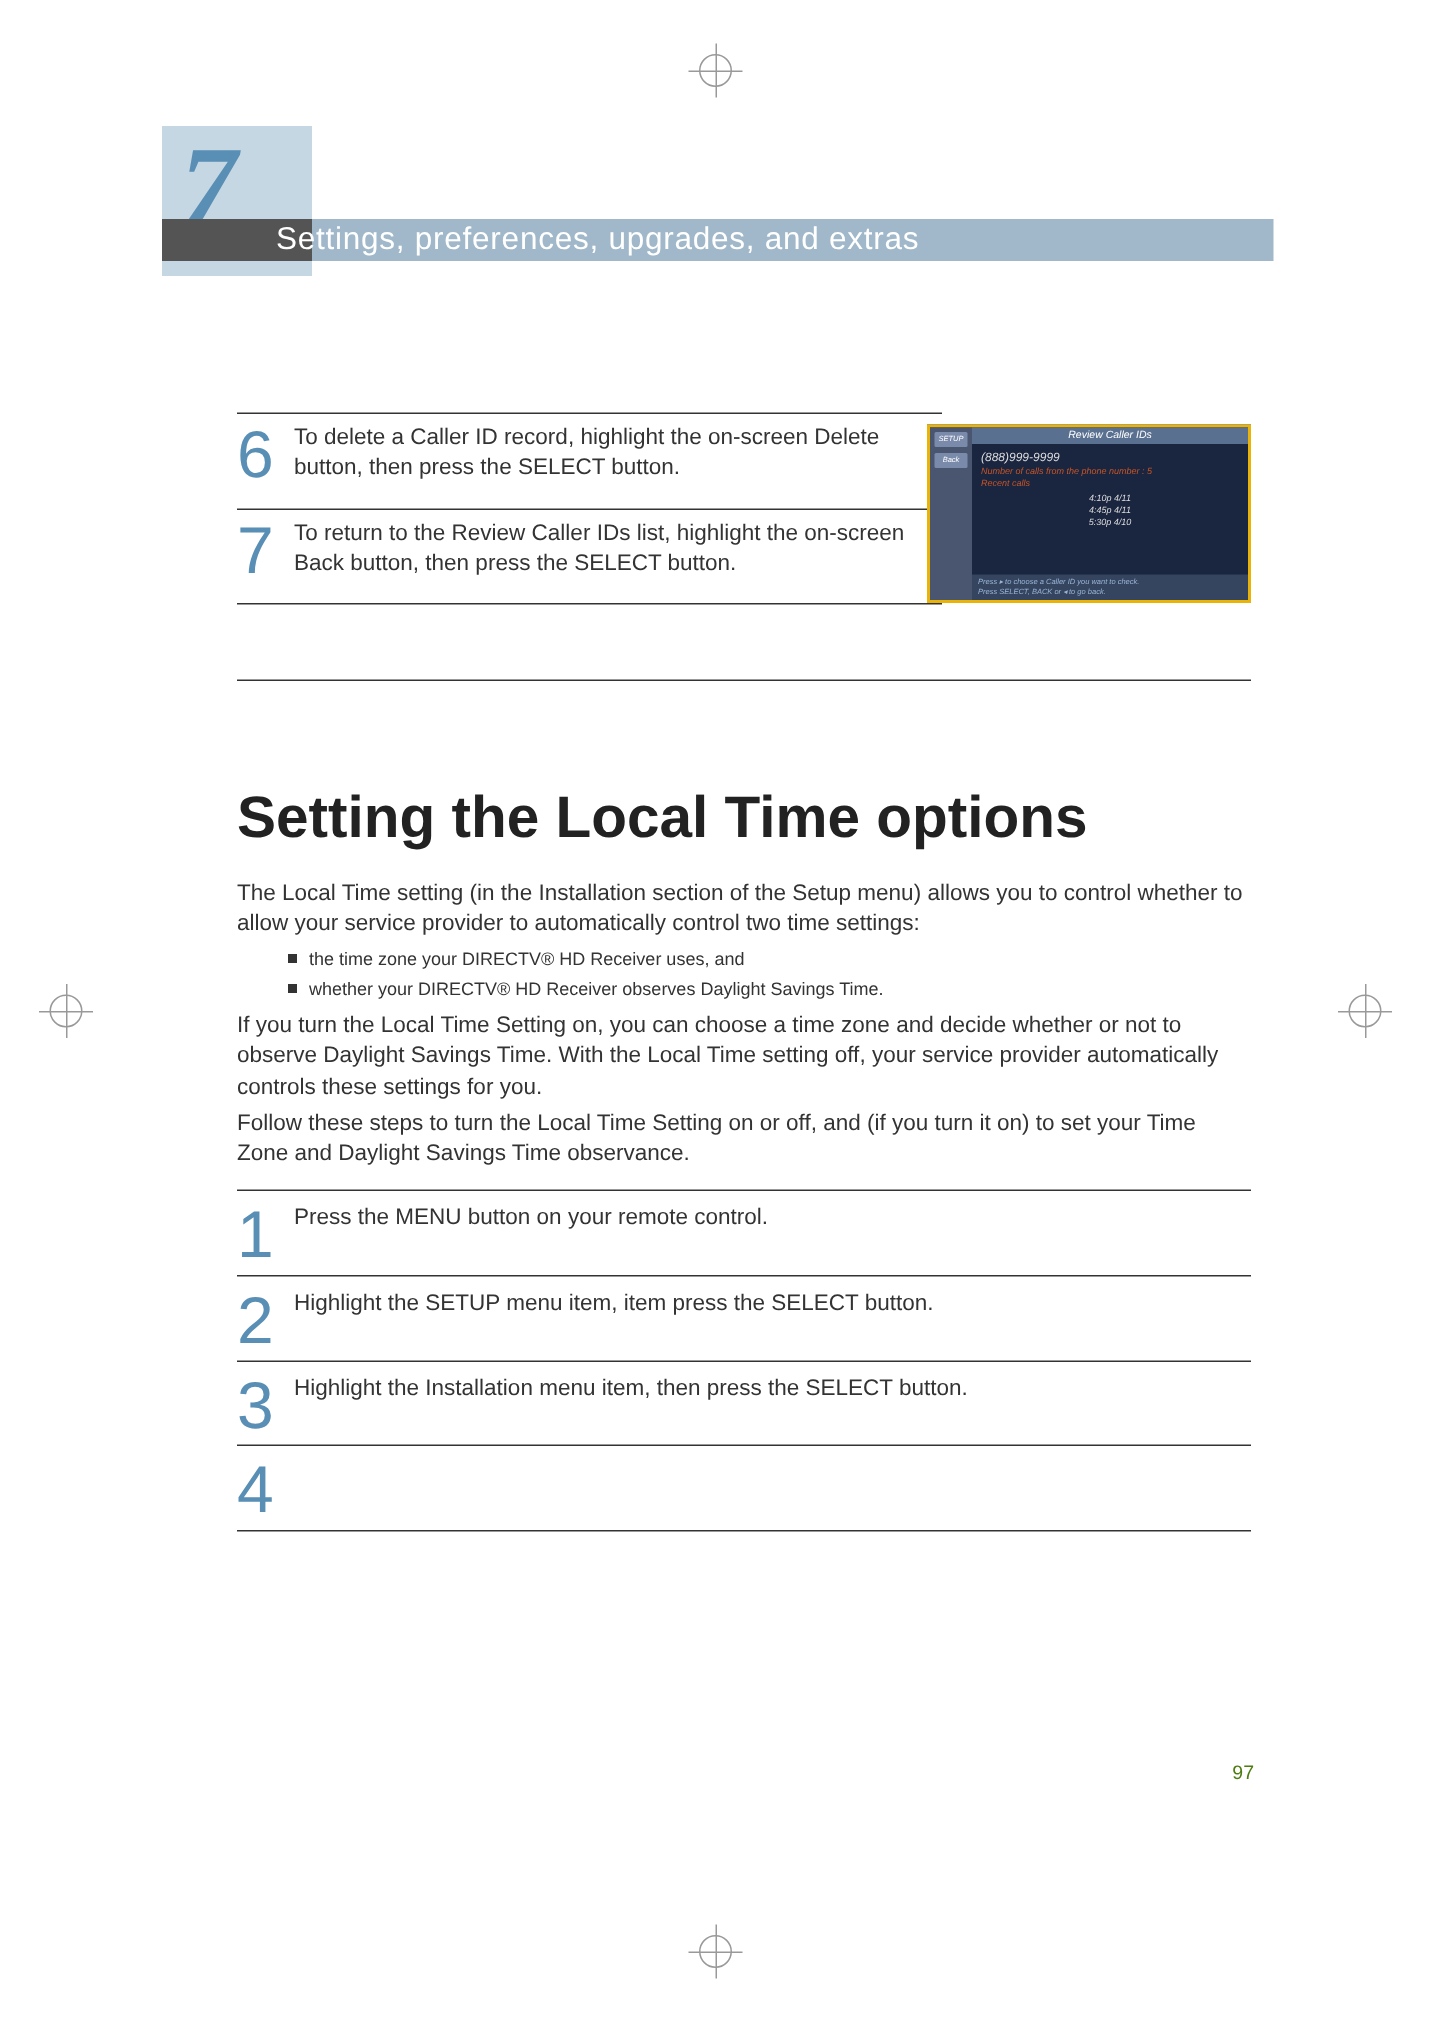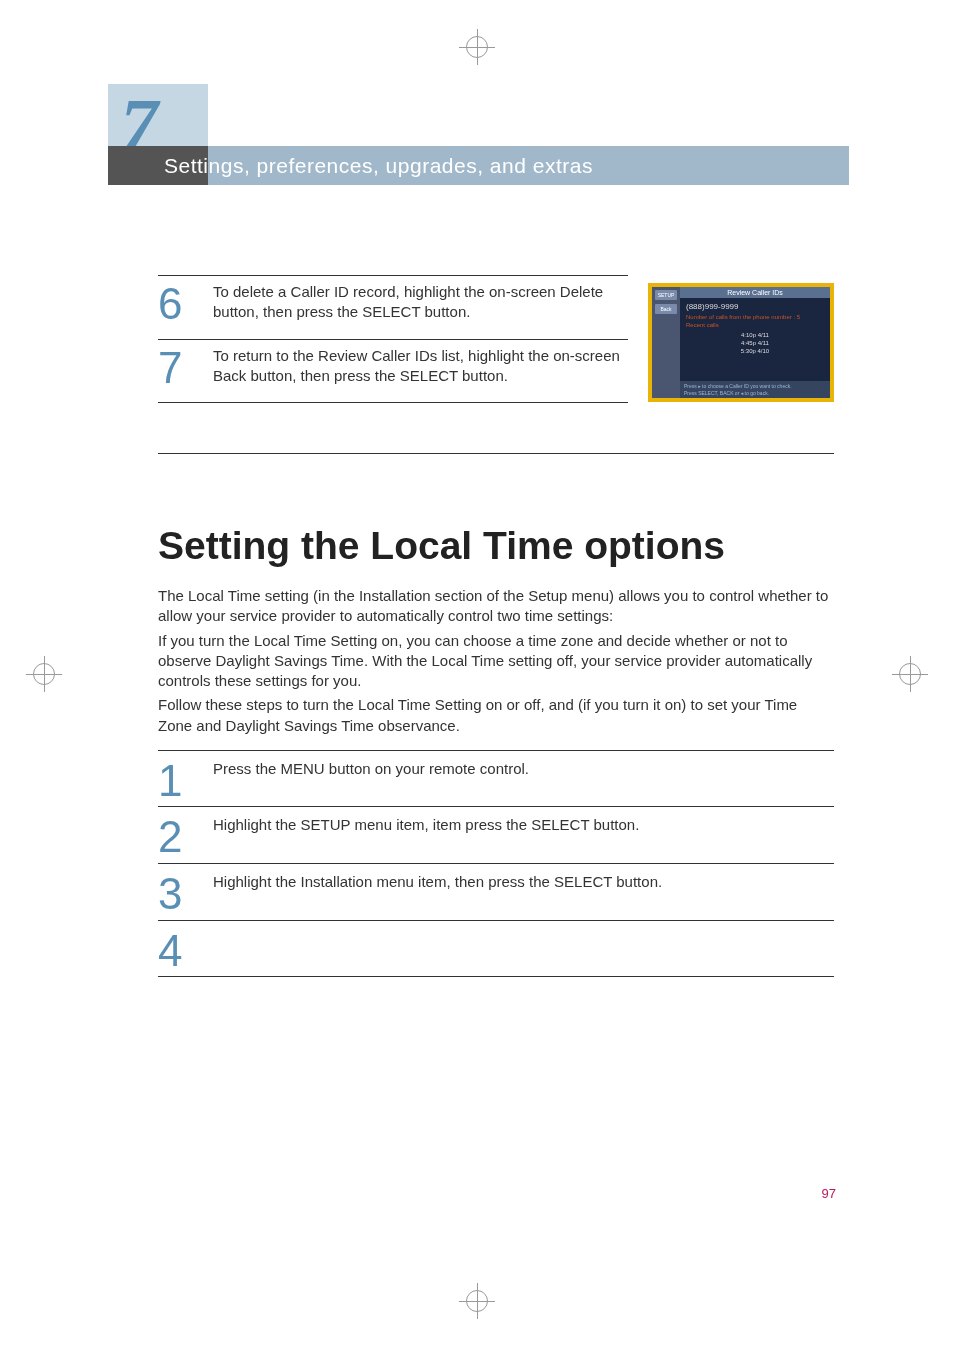--- a/index.html
+++ b/index.html
@@ -100,25 +100,25 @@
       height: 100px;
       background: #c4d7e3;
       z-index: -1;
     }
     
     .header-band {
       position: absolute;
       top: 146px;
       left: 108px;
       right: 105px;
-      height: 39px;
+      height: 28px;
       background: linear-gradient(to right, #545454 0px, #545454 100px, #a0b8c9 100px, #a0b8c9 100%);
       display: flex;
       align-items: center;
-      padding-left: 56px;
+      padding-left: 76px;
     }
     
     .header-title {
       color: #fff;
       font-size: 21px;
       font-family: Arial, Helvetica, sans-serif;
       letter-spacing: 0.5px;
     }
     
     .content-area {
@@ -152,36 +152,36 @@
     }
     
     .step-text {
       font-size: 15px;
       line-height: 1.35;
       flex: 1;
       font-family: 'Arial Narrow', Arial, sans-serif;
       font-stretch: condensed;
       padding-top: 2px;
       padding-bottom: 12px;
-      margin-left: 17px;
     }
     
     .top-steps {
       width: 470px;
     }
     
     .screenshot-box {
       position: absolute;
       top: 8px;
       right: 0;
-      width: 186px;
+      width: 216px;
       height: 119px;
       background: #1a2540;
-      border: 4px solid #eab308;
+      border: 2px solid #eab308;
       font-family: Arial, sans-serif;
+      font-style: italic;
     }
     
     .screenshot-title-bar {
       background: #5a7090;
       color: #fff;
       font-size: 7px;
       padding: 2px 4px;
       text-align: center;
       margin-left: 28px;
     }
@@ -308,25 +308,25 @@
     .numbered-steps {
       margin-top: 14px;
     }
     
     .numbered-steps .step-row {
       padding: 6px 0 6px 0;
     }
     
     .page-number {
       position: absolute;
-      bottom: 147px;
+      bottom: 159px;
       right: 118px;
       font-size: 13px;
       font-family: Arial, sans-serif;
-      color: #be185d;
+      color: #4d7c0f;
       text-align: center;
     }
   </style>
 </head>
 <body>
 
 <div class="crop-mark-top">
     <div class="crop-circle"></div>
   </div>
 <div class="crop-mark-bottom">
@@ -380,20 +380,24 @@
       <div>Press SELECT, BACK or ◂ to go back.</div>
     </div>
   </div>
 
   <div class="section-divider" style="margin-top:50px;"></div>
 
   <h2 class="section-heading">Setting the Local Time options</h2>
 
   <p class="body-text">The Local Time setting (in the Installation section of the Setup menu) allows you to control whether to allow your service provider to automatically control two time settings:</p>
 
+  <ul class="bullet-list">
+    <li>the time zone your DIRECTV® HD Receiver uses, and</li>
+    <li>whether your DIRECTV® HD Receiver observes Daylight Savings Time.</li>
+  </ul>
 
   <p class="body-text">If you turn the Local Time Setting on, you can choose a time zone and decide whether or not to observe Daylight Savings Time. With the Local Time setting off, your service provider automatically controls these settings for you.</p>
   <p class="body-text">Follow these steps to turn the Local Time Setting on or off, and (if you turn it on) to set your Time Zone and Daylight Savings Time observance.</p>
 
   <div class="numbered-steps">
     <div class="step-row">
       <div class="step-number">1</div>
       <div class="step-text">Press the MENU button on your remote control.</div>
     </div>
     <div class="step-row">

